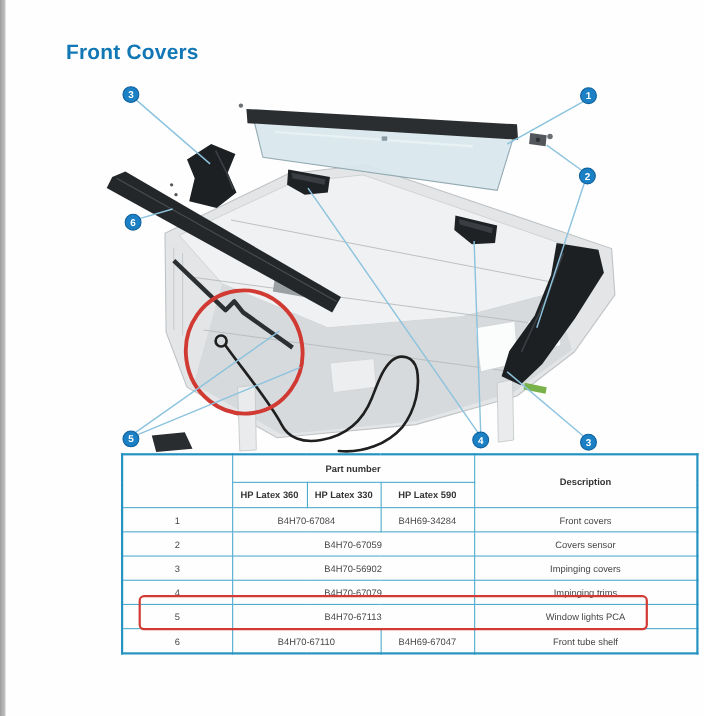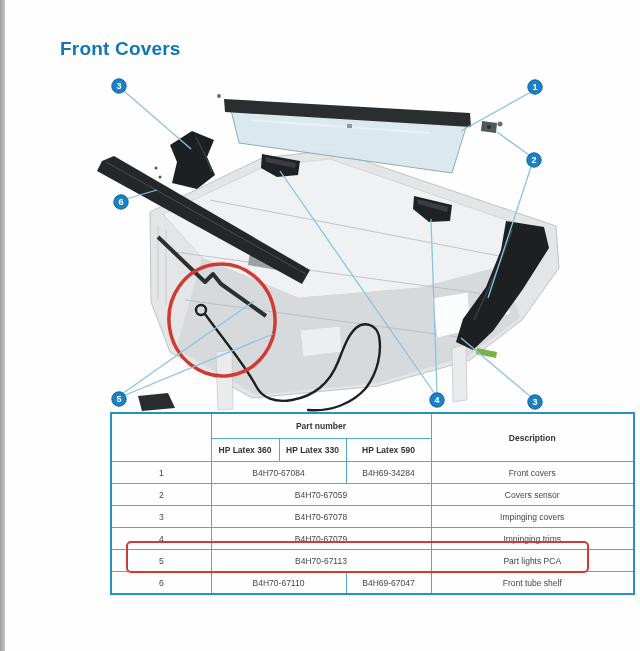--- a/index.html
+++ b/index.html
@@ -193,32 +193,32 @@
           <td colspan="1">B4H69-34284</td>
           <td>Front covers</td>
         </tr>
         <tr>
           <td>2</td>
           <td colspan="3">B4H70-67059</td>
           <td>Covers sensor</td>
         </tr>
         <tr>
           <td>3</td>
-          <td colspan="3">B4H70-67078</td>
+          <td colspan="3">B4H70-56902</td>
           <td>Impinging covers</td>
         </tr>
         <tr>
           <td>4</td>
           <td colspan="3">B4H70-67079</td>
           <td>Impinging trims</td>
         </tr>
         <tr>
           <td>5</td>
           <td colspan="3">B4H70-67113</td>
-          <td>Part lights PCA</td>
+          <td>Window lights PCA</td>
         </tr>
         <tr>
           <td>6</td>
           <td colspan="2">B4H70-67110</td>
           <td colspan="1">B4H69-67047</td>
           <td>Front tube shelf</td>
         </tr>
       </tbody>
   </table>
 

